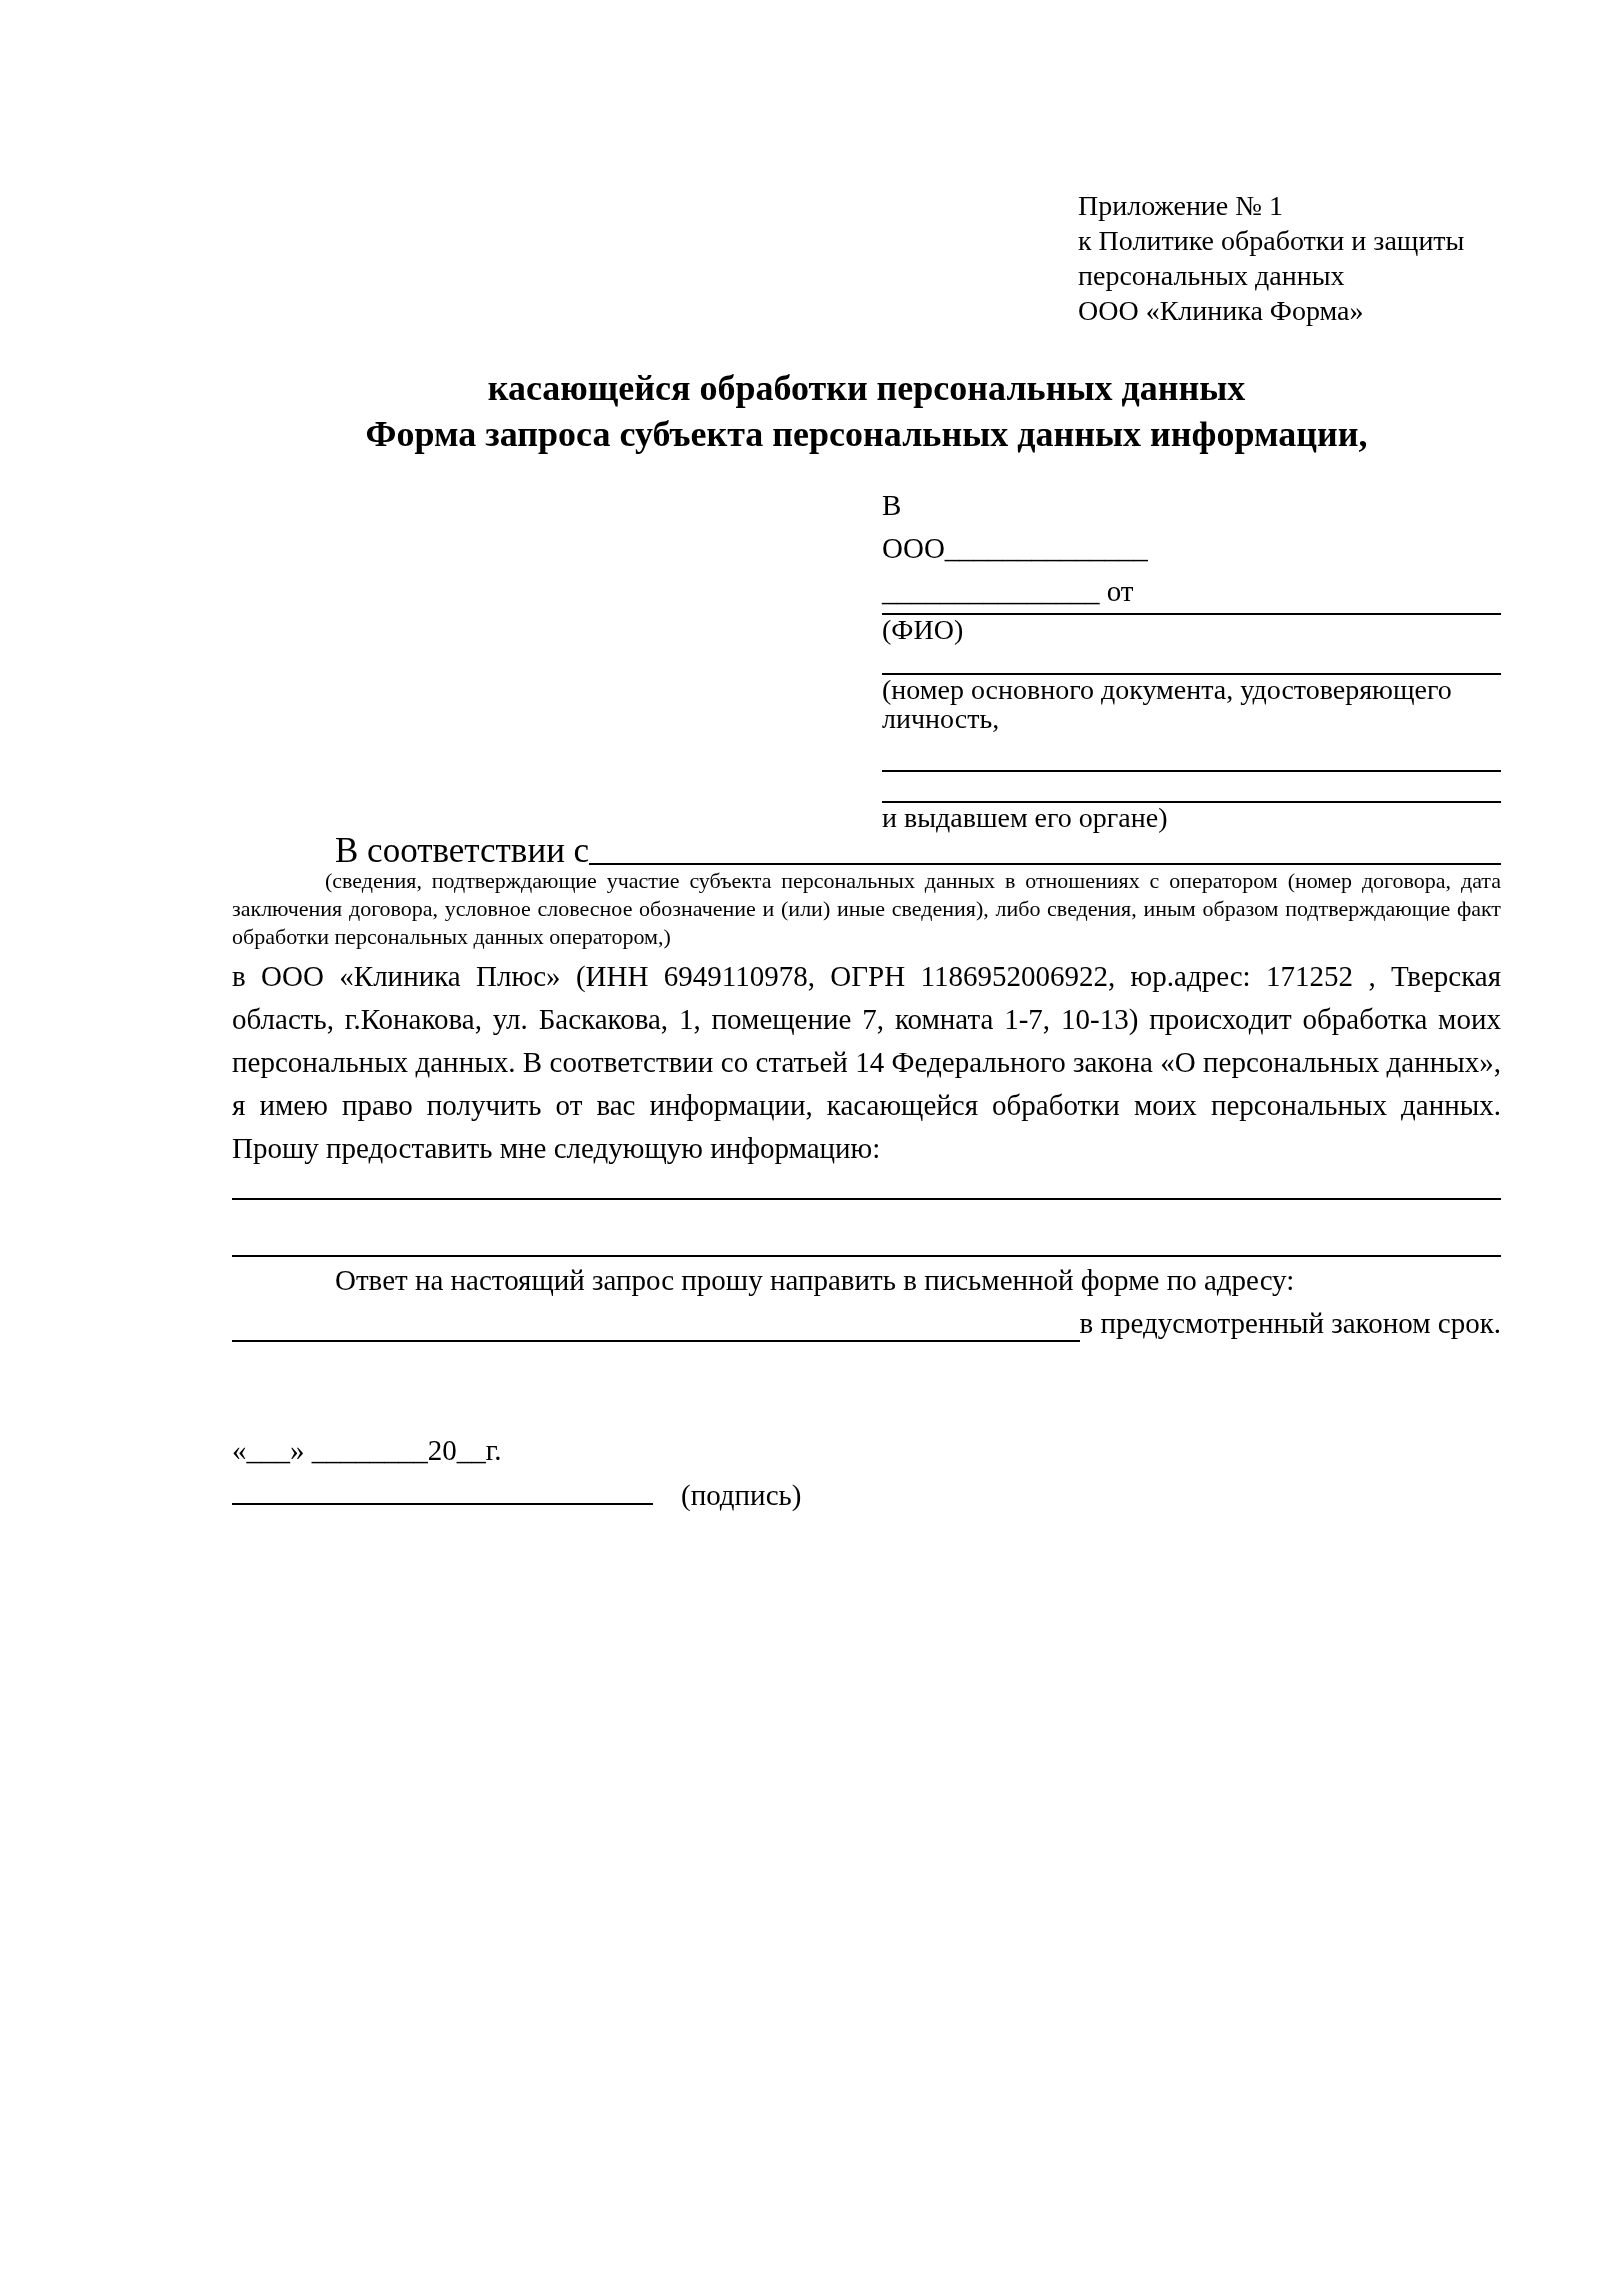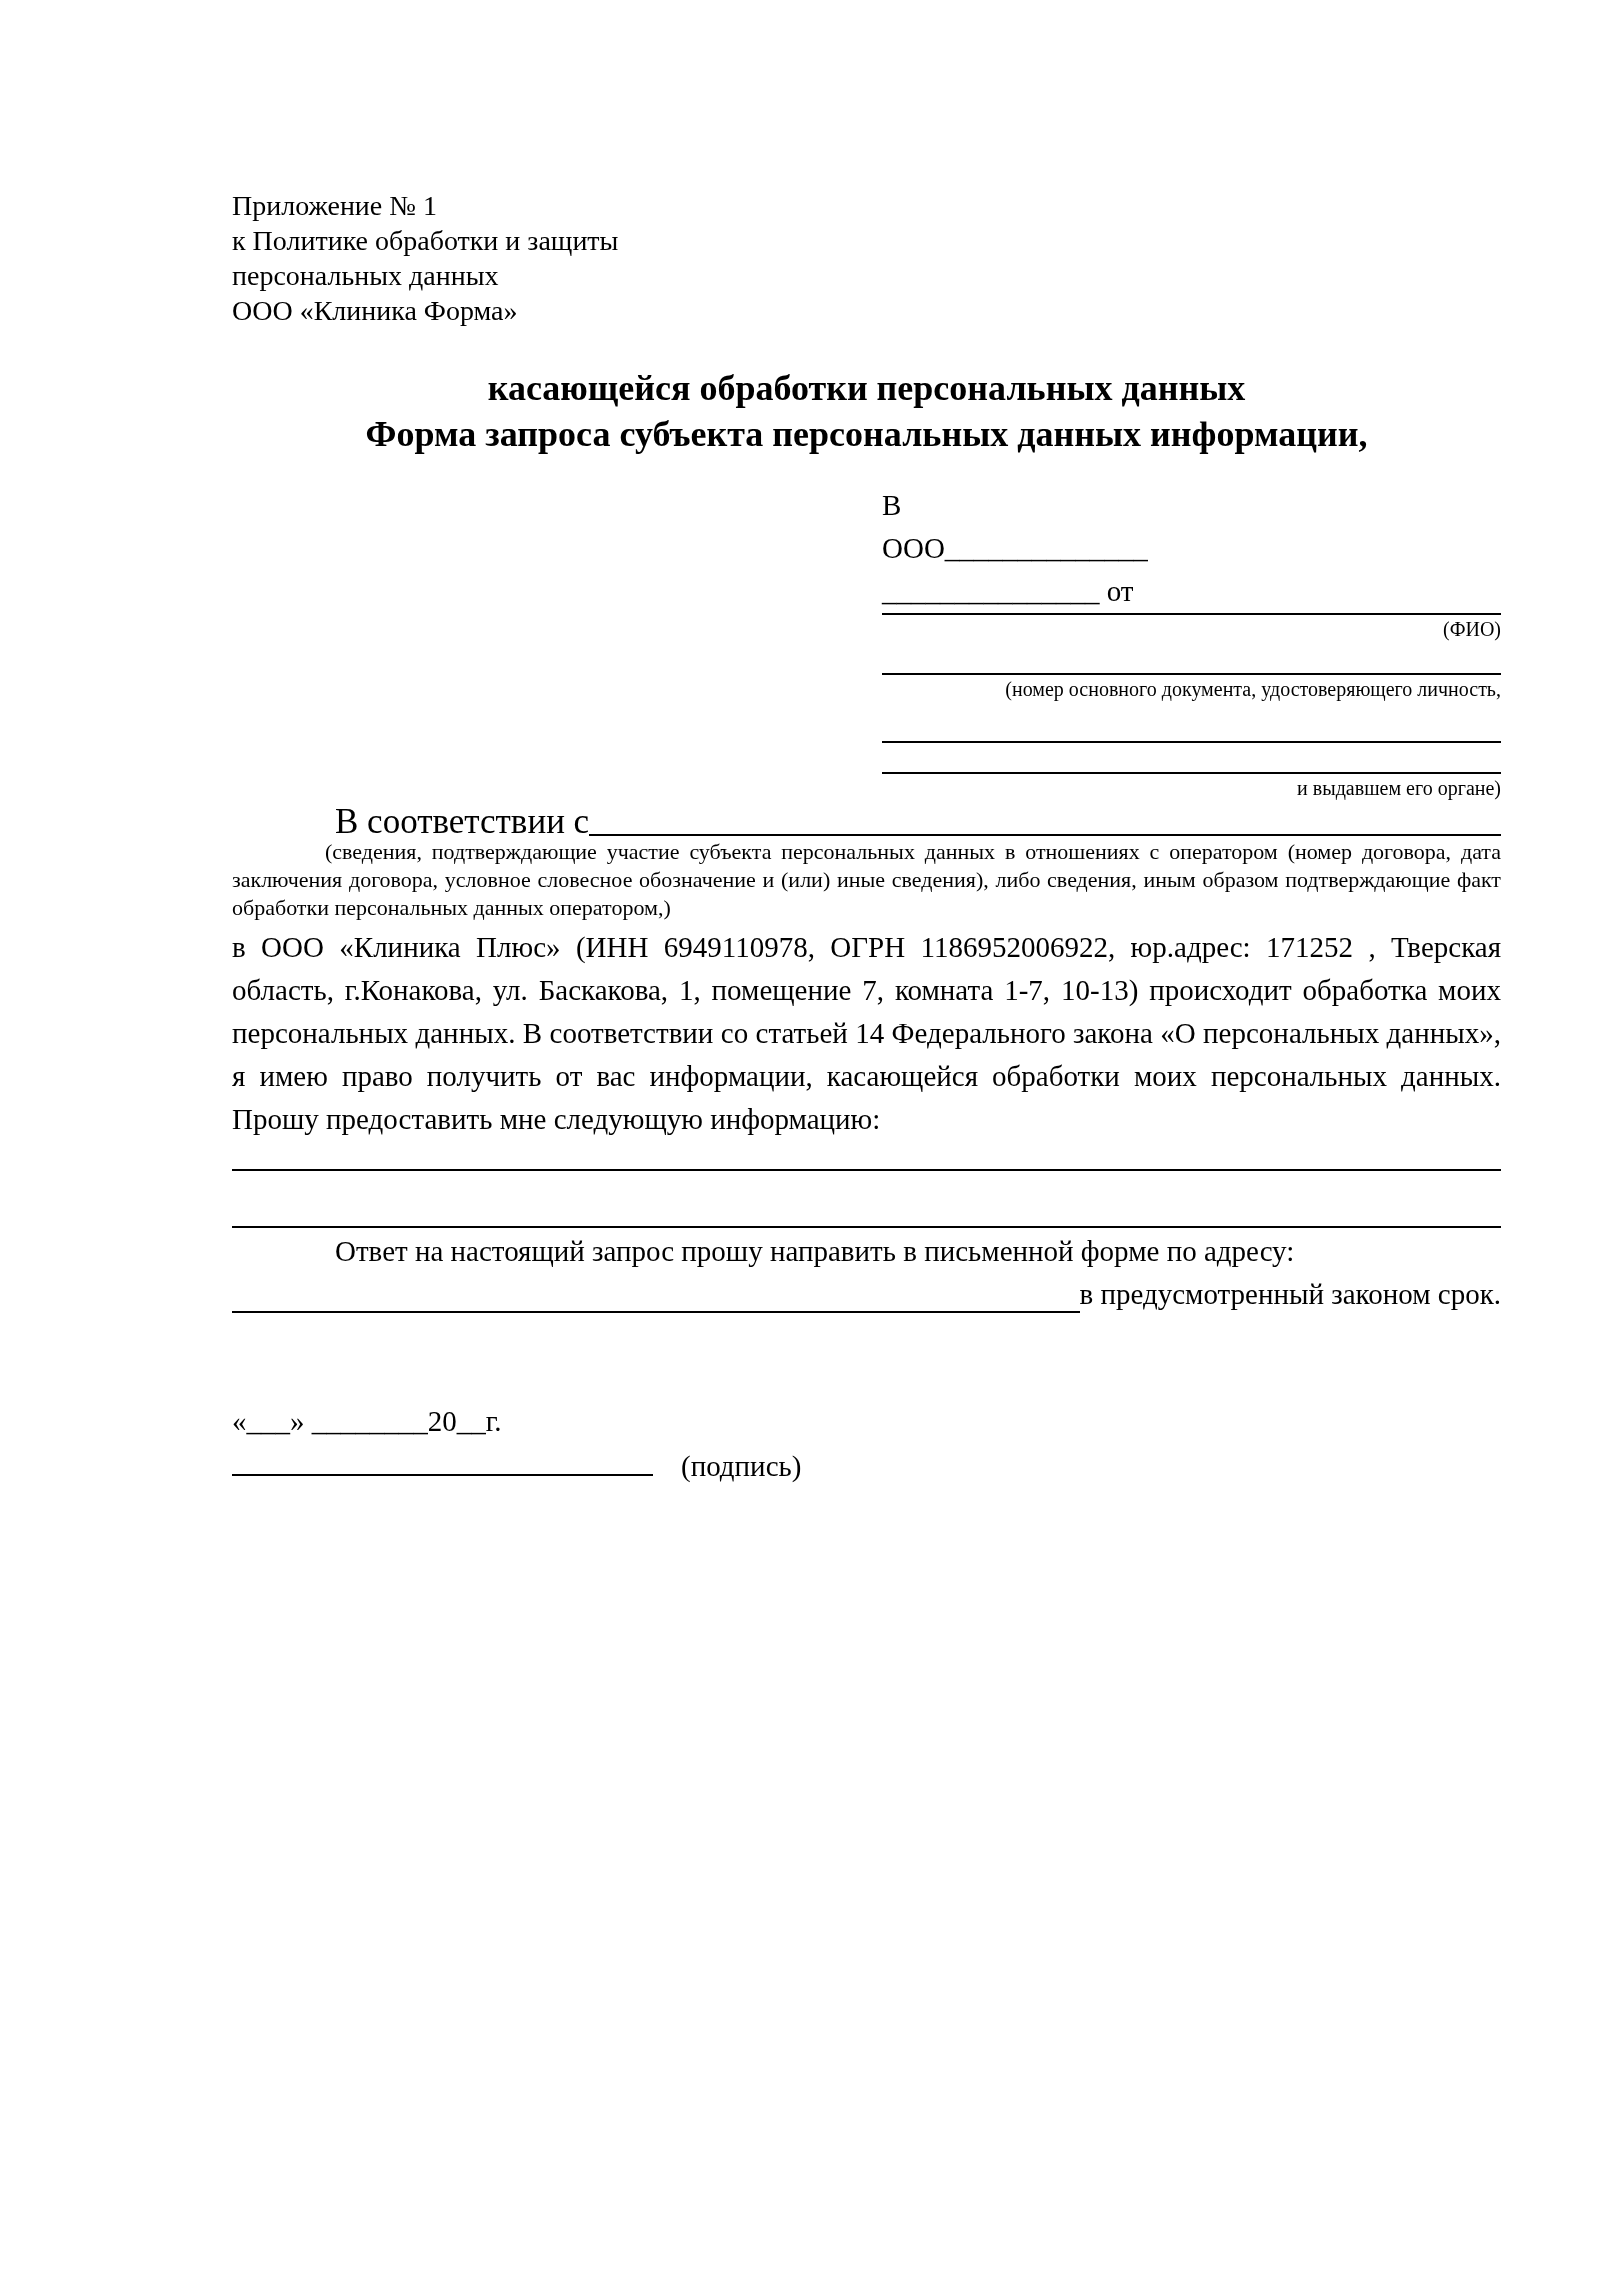--- a/index.html
+++ b/index.html
@@ -12,20 +12,21 @@
     background: #ffffff;
     color: #000000;
     font-family: "Liberation Serif", "DejaVu Serif", serif;
     overflow: hidden;
   }
   .content {
     padding: 188px 120px 0 232px; 
   }
   
   .doc-header {
+    margin-left: 846px;
     font-size: 28px;
     line-height: 35px;
     white-space: nowrap;
   }
   .doc-header div { display: block; }
   
   .doc-title {
     margin-top: 37px;
     text-align: center;
     font-weight: bold;
@@ -37,22 +38,22 @@
     margin-top: 27.4px;
     margin-left: 650px;
     width: 619px;
     font-size: 29px;
     line-height: 43px;
   }
   .u-field {
     border-bottom: 2px solid #000;
   }
   .field-caption {
-    text-align: right;
-    font-size: 20px;
+    text-align: left;
+    font-size: 28px;
     line-height: 29px;
   }
   .gap32 { height: 31px; }
   .gap40 { height: 39px; }
   
   .request-heading {
     margin-top: 51px;
     text-align: center;
     font-size: 30px;
     line-height: 39px;

